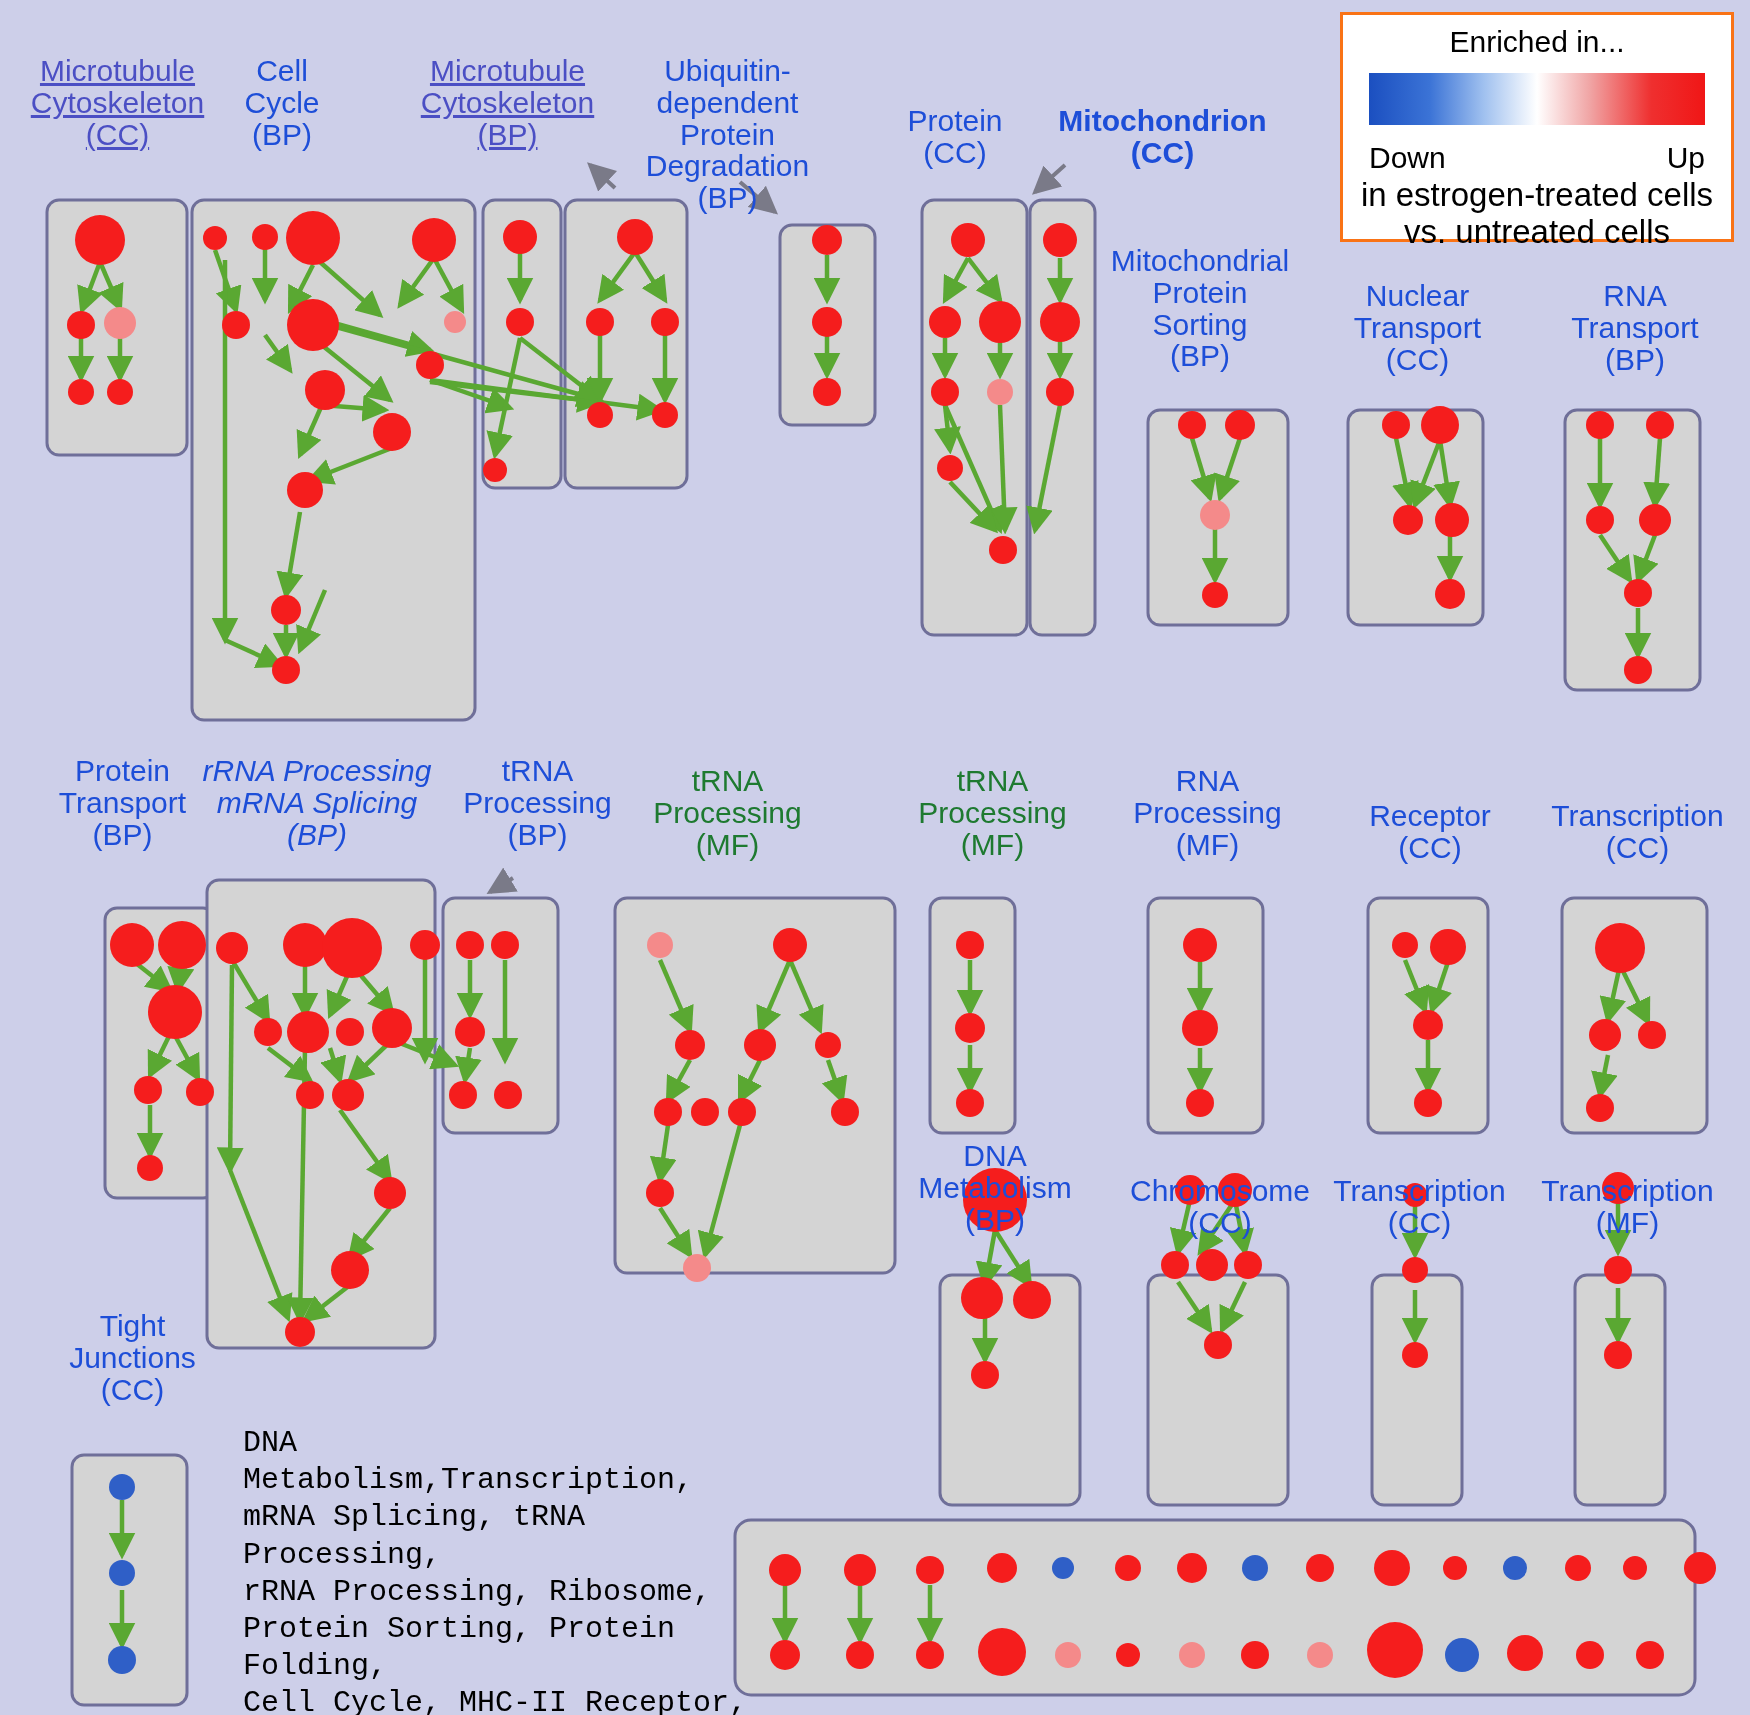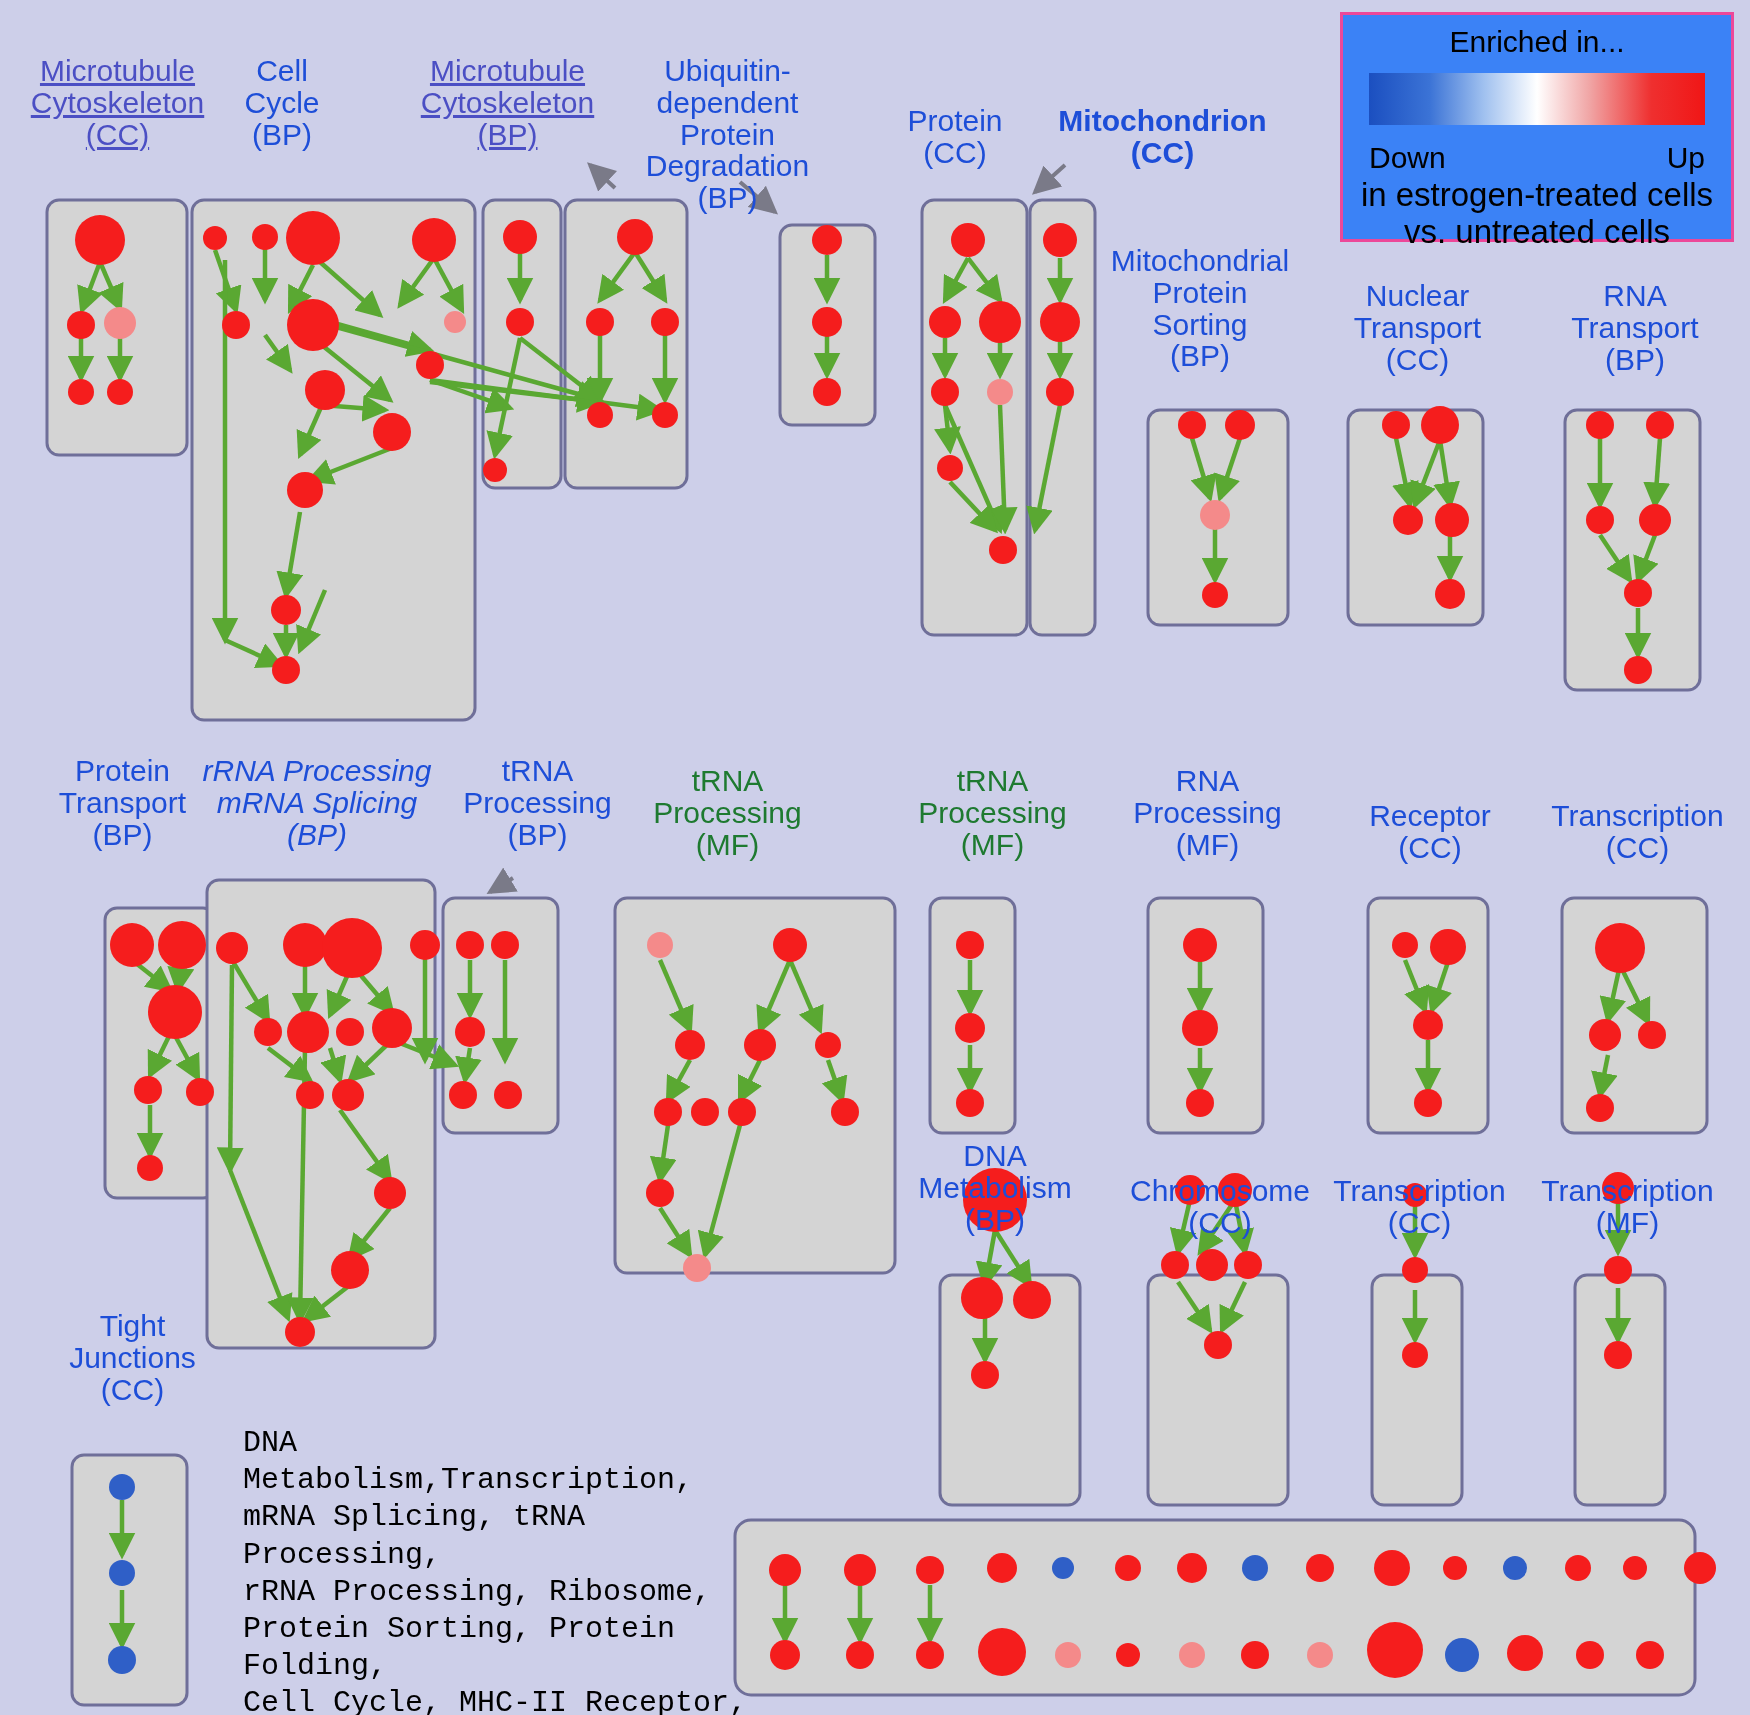--- a/index.html
+++ b/index.html
@@ -18,22 +18,22 @@
     color:#1d4ed8;
     font-size:30px;
     line-height:1.06;
     white-space:pre-line;
     font-family:"Liberation Sans", sans-serif;
   }
   .label.blue{color:#4b4fc4;text-decoration:underline;}
   .label.green{color:#1e7a30;}
   .legend{
     position:absolute;
-    border:3px solid #ec4899;
-    background:#3b82f6;
+    border:3px solid #f97316;
+    background:#ffffff;
     box-sizing:border-box;
   }
   .legend-title{
     text-align:center;font-size:30px;color:#000;margin-top:10px;
   }
   .legend-bar{
     height:52px;margin:14px 26px 0 26px;
     background:linear-gradient(to right,#1b4fc0 0%, #3b73d6 18%, #9fc0ef 34%, #ffffff 50%, #f0a3a3 66%, #ef2f2f 84%, #f01616 100%);
   }
   .legend-ends{display:flex;justify-content:space-between;margin:16px 26px 0 26px;font-size:30px;}

